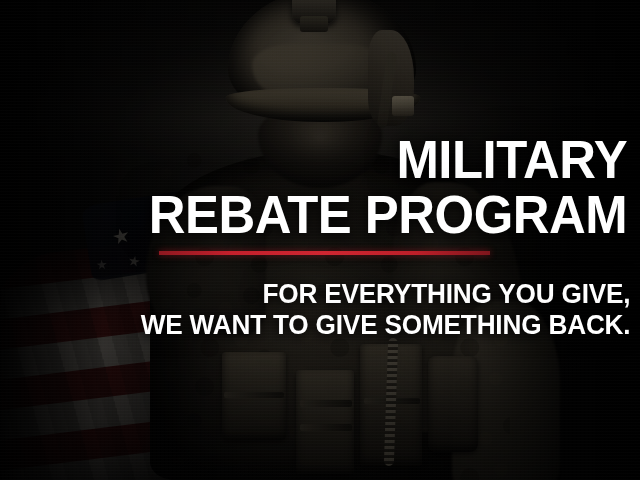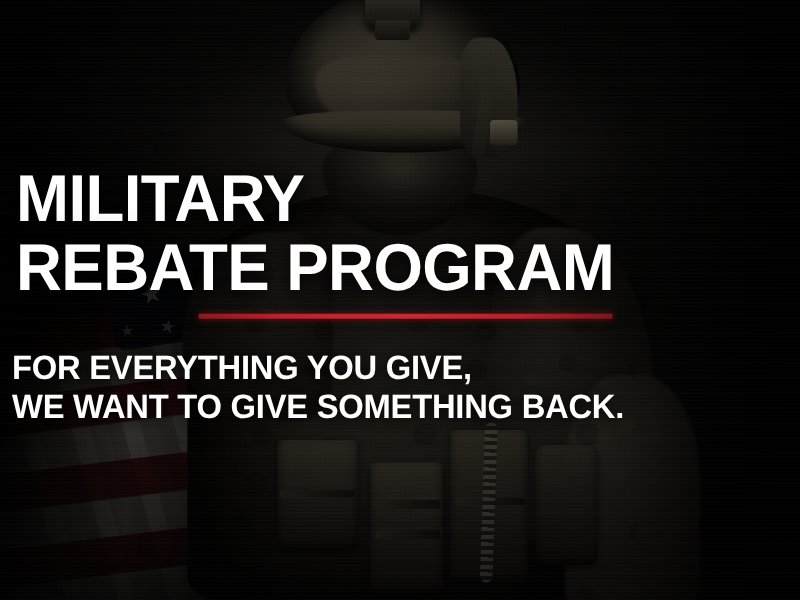--- a/index.html
+++ b/index.html
@@ -268,21 +268,21 @@
     pointer-events: none;
   }
 
   
   .content {
     position: absolute;
     inset: 0;
     display: flex;
     flex-direction: column;
     align-items: center;
-    text-align: left;
+    text-align: right;
   }
   .headline {
     color: #ffffff;
     font-weight: 700;
     letter-spacing: -0.5px;
     line-height: 1;
     text-shadow: 0 2px 12px rgba(0,0,0,.85), 0 0 30px rgba(0,0,0,.6);
     white-space: nowrap;
   }
   .headline-1 {

